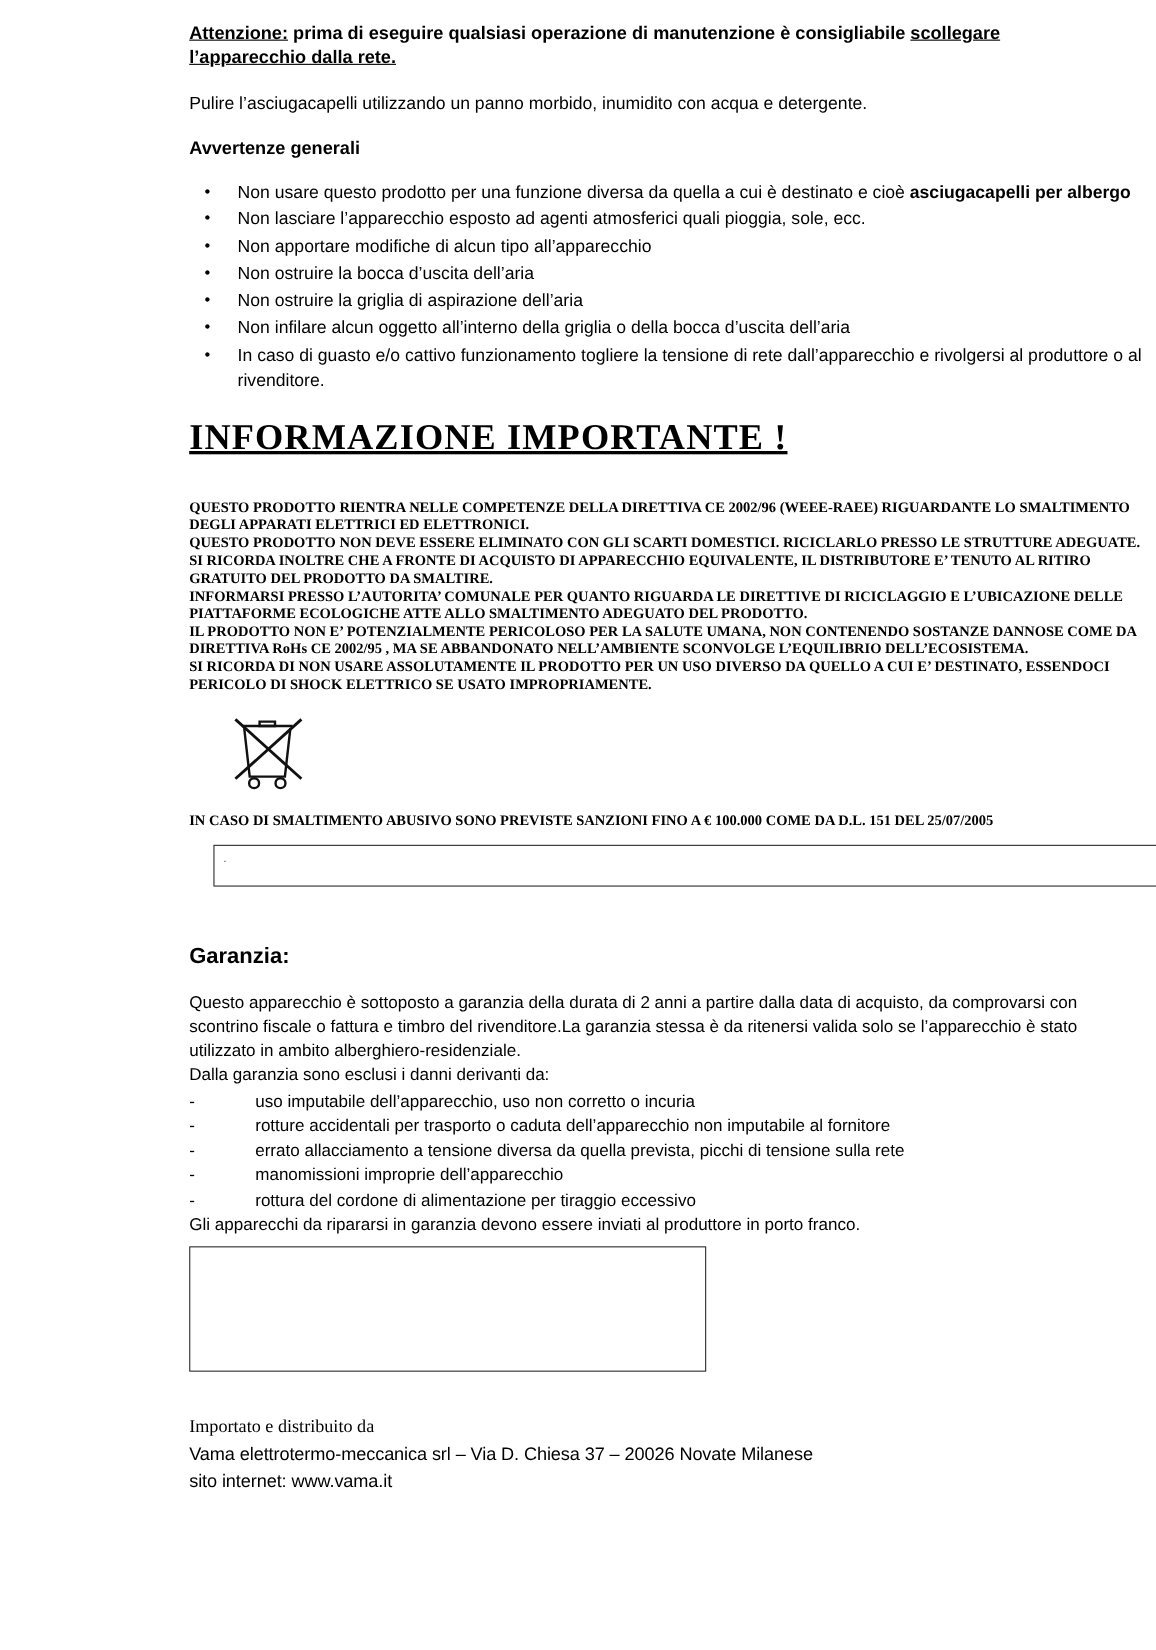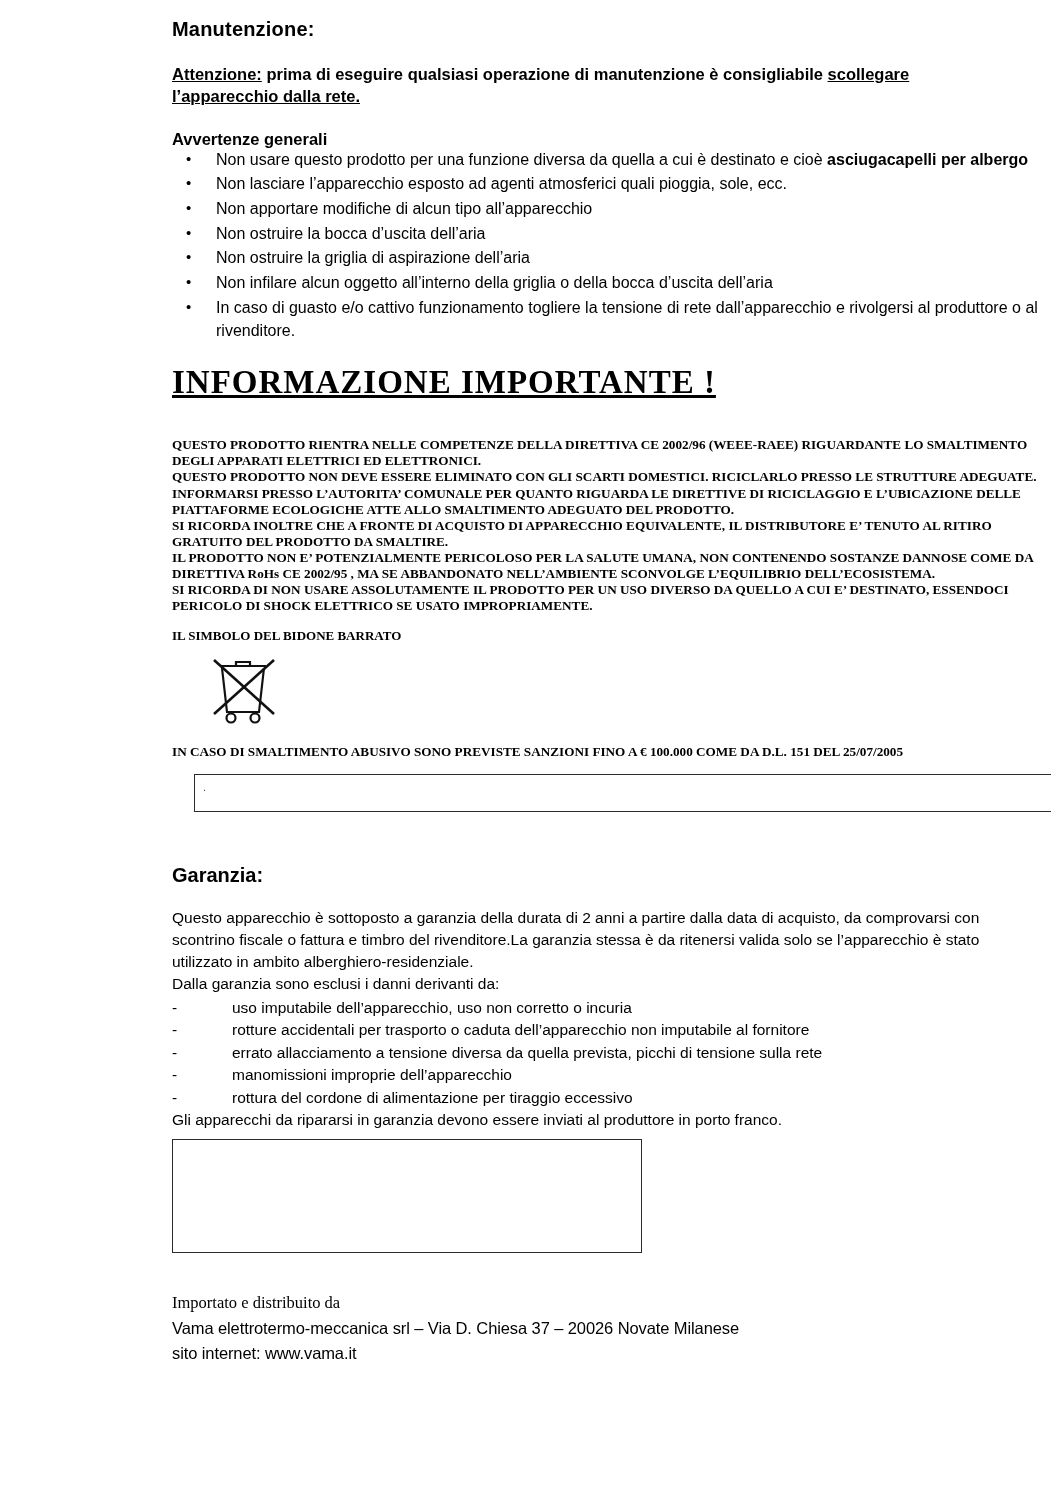--- a/index.html
+++ b/index.html
@@ -44,21 +44,21 @@
     width: 826px;
   }
   .attn .u { text-decoration: underline; }
   .clean-line {
     font-size: 16px;
     margin: 0 0 22px 0;
   }
   h2.sub-title {
     font-size: 16.5px;
     font-weight: bold;
-    margin: 0 0 0 0;
+    margin: 0 0 20px 0;
   }
   ul.bullets {
     list-style: none;
     margin: 0 0 10px 0;
     padding: 0 0 0 8px;
   }
   ul.bullets li {
     position: relative;
     padding-left: 36px;
     font-size: 16px;
@@ -207,51 +207,50 @@
     font-size: 16.5px;
     letter-spacing: -0.1px;
   }
 </style>
 </head>
 <body>
 
 <div class="page">
   <div class="content">
 
-    <h1 class="section-title">Manutenzione:</h1>
 
     <p class="attn">
       <span class="u">Attenzione:</span><span> prima di eseguire qualsiasi operazione di manutenzione è consigliabile </span><span class="u">scollegare l’apparecchio dalla rete.</span>
     </p>
 
+    <p class="clean-line">Pulire l’asciugacapelli utilizzando un panno morbido, inumidito con acqua e detergente.</p>
 
     <h2 class="sub-title">Avvertenze generali</h2>
 
     <ul class="bullets">
       <li><span>Non usare questo prodotto per una funzione diversa da quella a cui è destinato e cioè </span><span class="b">asciugacapelli per albergo</span></li>
       <li><span>Non lasciare l’apparecchio esposto ad agenti atmosferici quali pioggia, sole, ecc.</span></li>
       <li><span>Non apportare modifiche di alcun tipo all’apparecchio</span></li>
       <li><span>Non ostruire la bocca d’uscita dell’aria</span></li>
       <li><span>Non ostruire la griglia di aspirazione dell’aria</span></li>
       <li><span>Non infilare alcun oggetto all’interno della griglia o della bocca d’uscita dell’aria</span></li>
       <li><span>In caso di guasto e/o cattivo funzionamento togliere la tensione di rete dall’apparecchio e rivolgersi al produttore o al rivenditore.</span></li>
     </ul>
 
     <h2 class="big-heading">INFORMAZIONE  IMPORTANTE !</h2>
 
     <div class="legal">
       <p>QUESTO PRODOTTO RIENTRA NELLE COMPETENZE DELLA DIRETTIVA CE 2002/96 (WEEE-RAEE) RIGUARDANTE LO SMALTIMENTO DEGLI APPARATI  ELETTRICI  ED  ELETTRONICI.</p>
       <p>QUESTO PRODOTTO NON DEVE ESSERE ELIMINATO CON GLI SCARTI DOMESTICI.  RICICLARLO PRESSO LE STRUTTURE ADEGUATE.</p>
+      <p>SI RICORDA INOLTRE CHE A FRONTE DI ACQUISTO DI APPARECCHIO EQUIVALENTE, IL DISTRIBUTORE E’ TENUTO AL RITIRO GRATUITO DEL PRODOTTO DA SMALTIRE.</p>
       <p>INFORMARSI PRESSO L’AUTORITA’ COMUNALE PER QUANTO RIGUARDA LE DIRETTIVE DI RICICLAGGIO E L’UBICAZIONE DELLE PIATTAFORME ECOLOGICHE ATTE ALLO SMALTIMENTO ADEGUATO DEL PRODOTTO.</p>
-      <p>SI RICORDA INOLTRE CHE A FRONTE DI ACQUISTO DI APPARECCHIO EQUIVALENTE, IL DISTRIBUTORE E’ TENUTO AL RITIRO GRATUITO DEL PRODOTTO DA SMALTIRE.</p>
       <p>IL PRODOTTO NON E’ POTENZIALMENTE PERICOLOSO PER LA  SALUTE UMANA, NON CONTENENDO SOSTANZE DANNOSE COME DA DIRETTIVA RoHs  CE 2002/95 , MA SE ABBANDONATO NELL’AMBIENTE SCONVOLGE L’EQUILIBRIO DELL’ECOSISTEMA.</p>
       <p>SI RICORDA DI NON USARE ASSOLUTAMENTE IL PRODOTTO PER UN USO DIVERSO DA QUELLO A CUI E’ DESTINATO, ESSENDOCI PERICOLO DI SHOCK ELETTRICO SE USATO IMPROPRIAMENTE.</p>
     </div>
 
-    <div class="symbol-label">IL SIMBOLO DEL BIDONE BARRATO</div>
 
     <div class="bin-wrap">
       <svg viewBox="0 0 90 80" width="90" height="80" aria-hidden="true">
         <g fill="none" stroke="#111" stroke-width="2.2">
 
           <path d="M20 16 H66"></path>
           <path d="M36 12 H50 V16 H36 Z"></path>
 
           <path d="M22 18 L27 62 H59 L64 18"></path>
 

